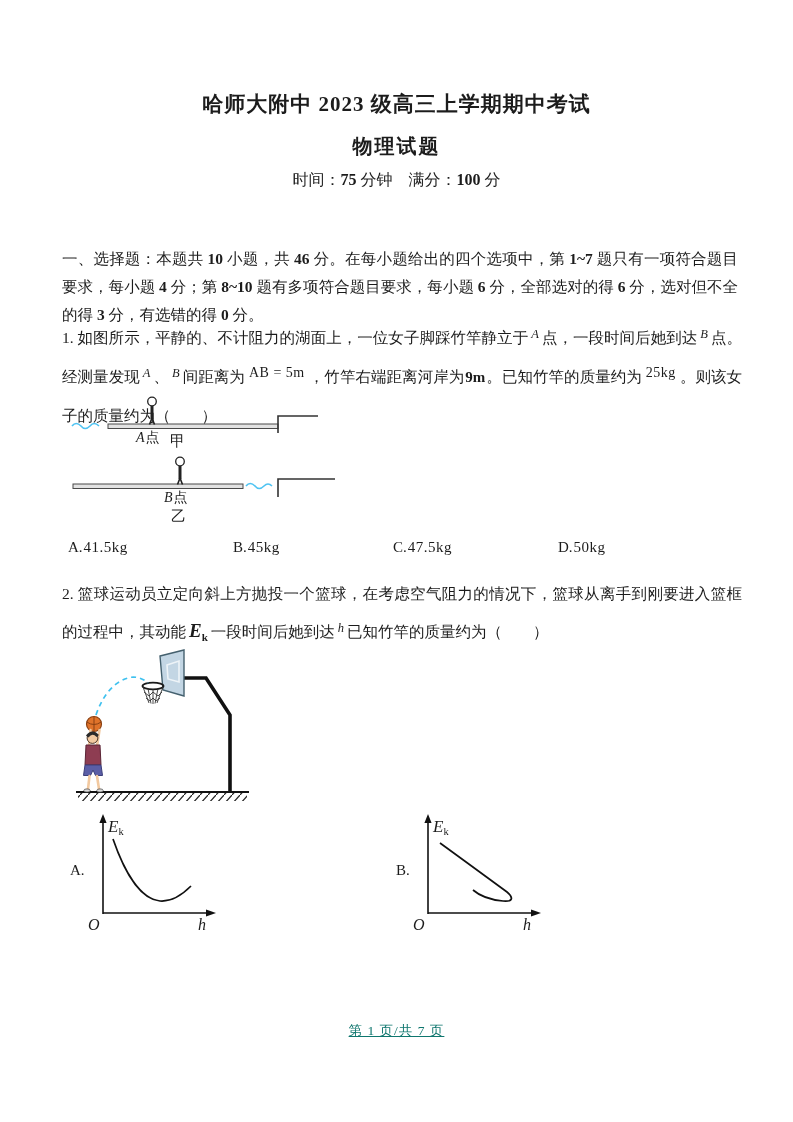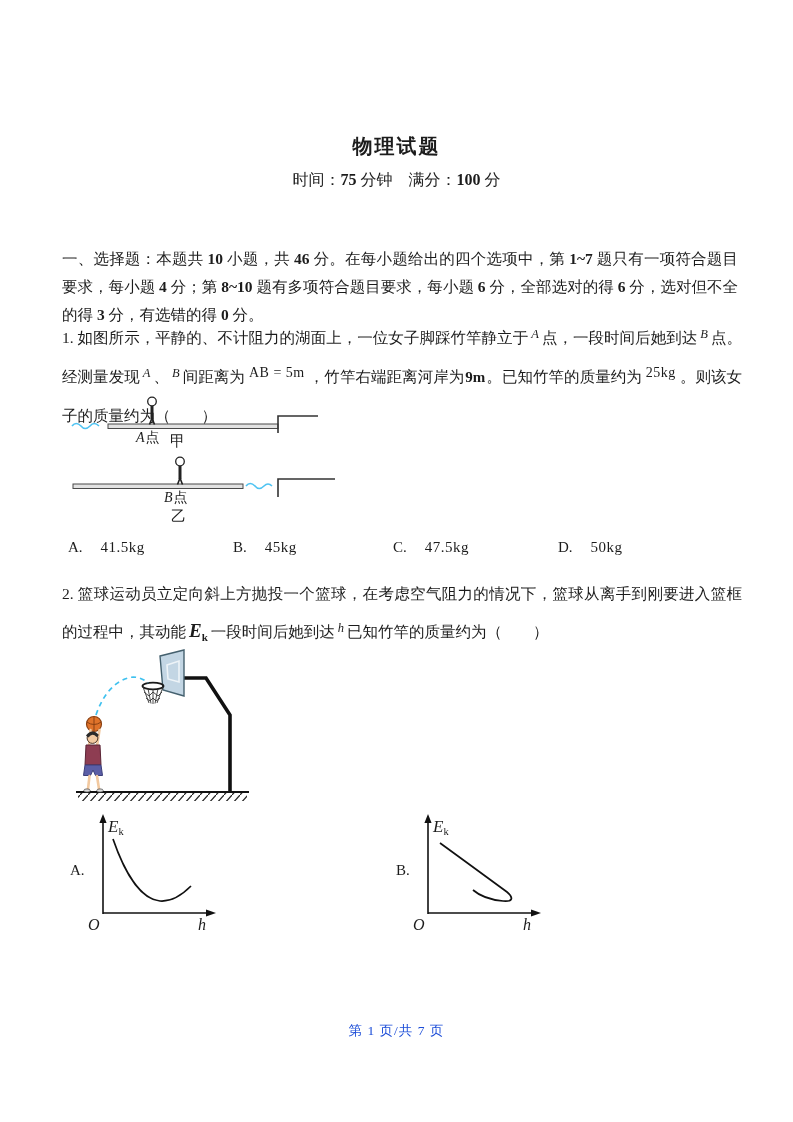--- a/index.html
+++ b/index.html
@@ -18,31 +18,32 @@
   .q1text{top:283px;margin-top:36px;}
   .q2text{top:575px;}
   .seg-b{font-weight:700;}
   .seg-var{font-family:"Liberation Serif",serif;font-style:italic;font-size:12.5px;position:relative;top:-5px;margin:0 3px;}
   .seg-f{font-family:"Liberation Serif",serif;font-size:14px;position:relative;top:-5px;margin:0 4px;letter-spacing:.5px;}
   .seg-fb{font-family:"Liberation Serif",serif;font-size:15px;font-weight:700;margin:0 1px;}
   .seg-ek{font-family:"Liberation Serif",serif;font-weight:700;font-style:italic;font-size:19px;margin-left:3px;}
   .seg-eksub{font-family:"Liberation Serif",serif;font-weight:700;font-size:11px;position:relative;top:4px;margin-right:3px;}
   .options{top:539px;left:0;width:793px;height:24px;font-size:15px;}
   .opt{position:absolute;top:0;white-space:nowrap;}
-  .opt .val{letter-spacing:.5px;margin-left:18px;}
+  .opt .val{letter-spacing:.5px;margin-left:1px;}
   .graph-label{font-size:15px;}
-  .footer{top:1022px;font-size:13.5px;color:#1d4ed8;letter-spacing:1px;}
+  .footer{top:1022px;font-size:13.5px;color:#0f766e;letter-spacing:1px;text-decoration:underline;}
   svg text{font-family:"Liberation Serif",serif;fill:#1c1c1c;}
   .it{font-style:italic;}
 </style>
 </head>
 <body>
 
 <div class="page">
 
+  <div class="abs center title">哈师大附中 2023 级高三上学期期中考试</div>
   <div class="abs center subtitle">物理试题</div>
   <div class="abs center meta"><span>时间：</span><span class="seg-b">75</span><span> 分钟　满分：</span><span class="seg-b">100</span><span> 分</span></div>
 
   <div class="abs para instructions"><span>一、选择题：本题共 </span><span class="seg-b">10</span><span> 小题，共 </span><span class="seg-b">46</span><span> 分。在每小题给出的四个选项中，第 </span><span class="seg-b">1~7</span><span> 题只有一项符合题目要求，每小题 </span><span class="seg-b">4</span><span> 分；第 </span><span class="seg-b">8~10</span><span> 题有多项符合题目要求，每小题 </span><span class="seg-b">6</span><span> 分，全部选对的得 </span><span class="seg-b">6</span><span> 分，选对但不全的得 </span><span class="seg-b">3</span><span> 分，有选错的得 </span><span class="seg-b">0</span><span> 分。</span></div>
 
   <div class="abs para qtext q1text"><span>1. 如图所示，平静的、不计阻力的湖面上，一位女子脚踩竹竿静立于</span><span class="seg-var">A</span><span>点，一段时间后她到达</span><span class="seg-var">B</span><span>点。经测量发现</span><span class="seg-var">A</span><span>、</span><span class="seg-var">B</span><span>间距离为</span><span class="seg-f">AB = 5m</span><span>，竹竿右端距离河岸为</span><span class="seg-fb">9m</span><span>。已知竹竿的质量约为</span><span class="seg-f">25kg</span><span>。则该女子的质量约为（　　）</span></div>
 
   <svg class="abs" style="left:60px;top:385px;" width="290" height="146" viewBox="0 0 290 146">
 
     <path d="M12,41 q4,-5 9,0 q4,5 9,0 q4,-5 9,0" fill="none" stroke="#4ec3f2" stroke-width="1.6"></path>

